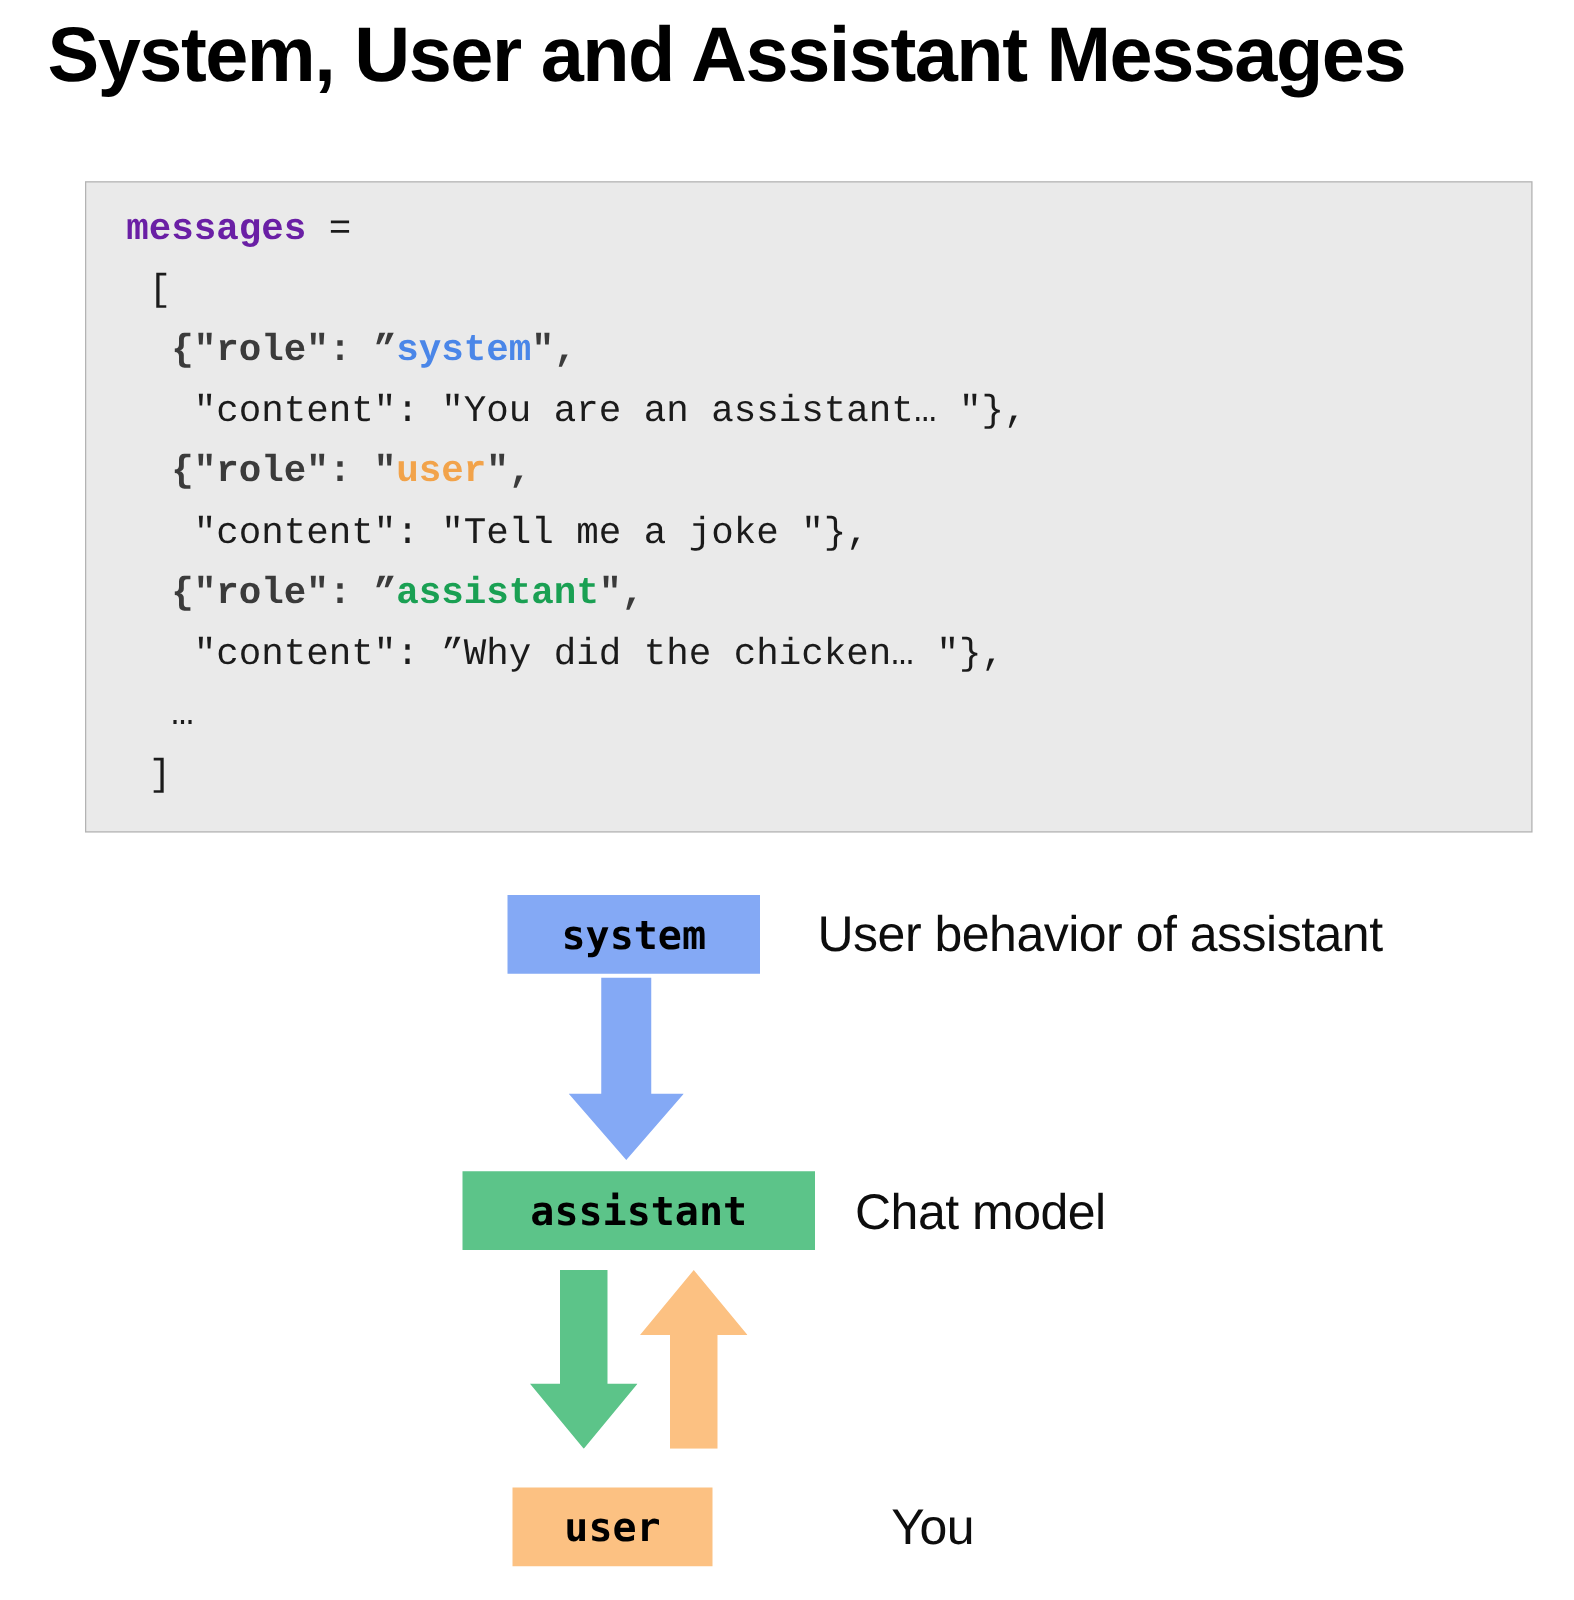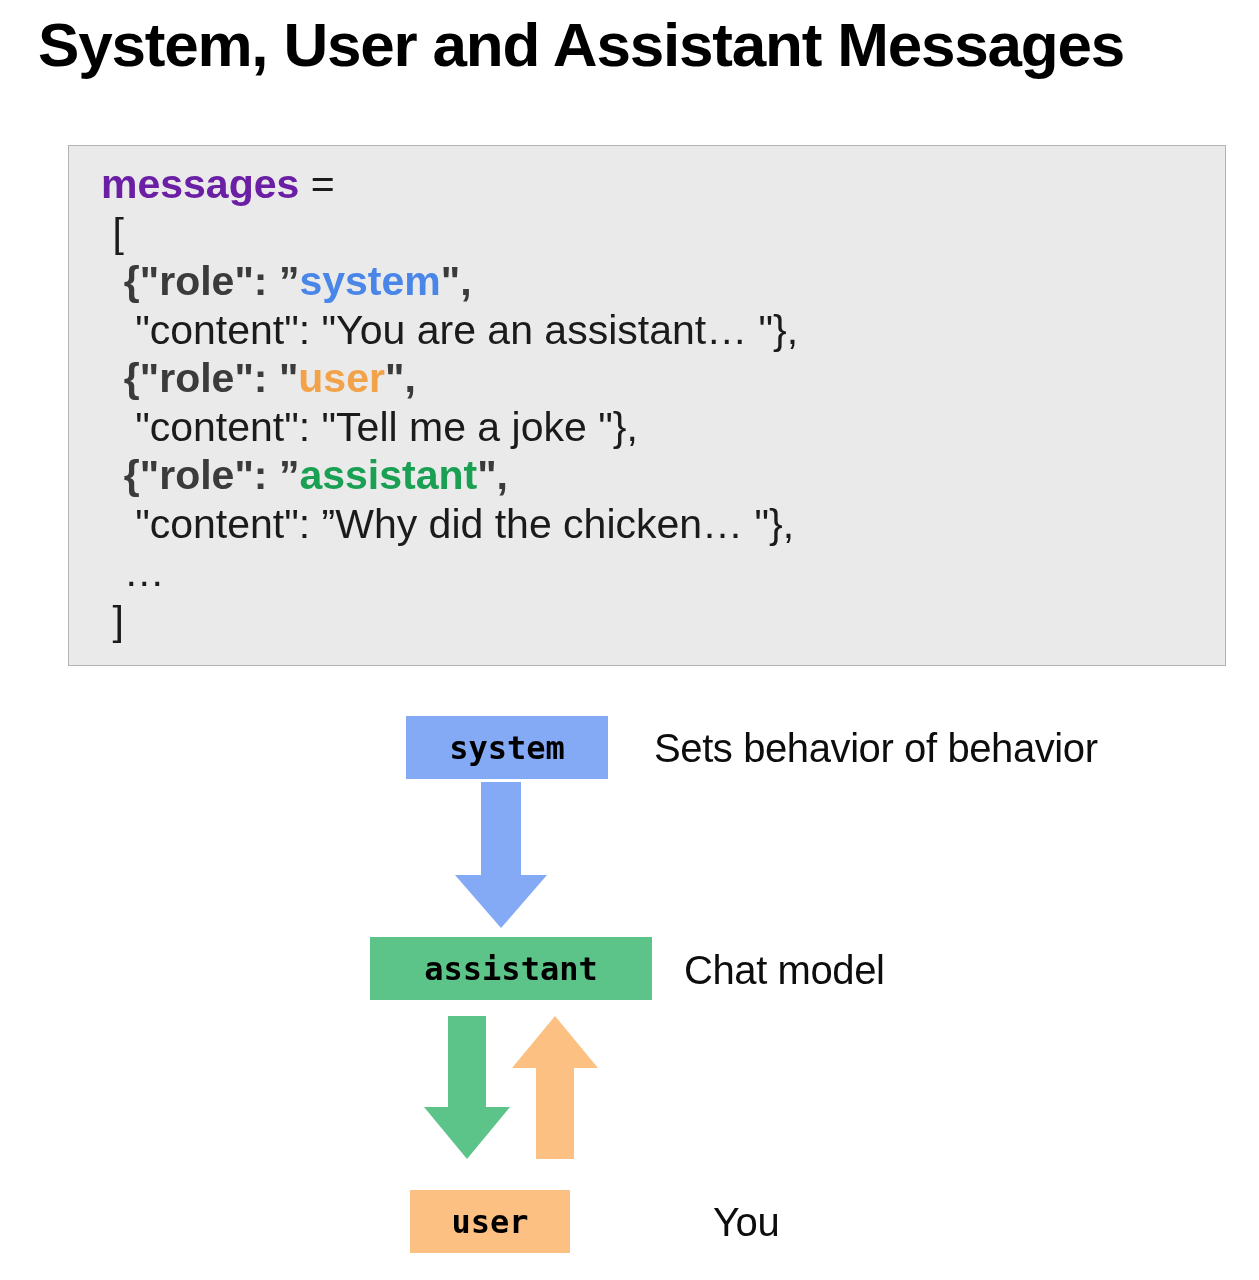--- a/index.html
+++ b/index.html
@@ -41,22 +41,22 @@
     height: 521px;
     background: #eaeaea;
     border: 1px solid #b3b3b3;
     box-sizing: border-box;
     overflow: hidden;
   }
   #code-lines {
     position: absolute;
     left: 32px;
     top: 14px;
-    font-family: Liberation Sans, sans-serif;
-    font-size: 41px;
+    font-family: Liberation Mono, monospace;
+    font-size: 30px;
     line-height: 48.5px;
     color: #1b1b1b;
     white-space: pre;
   }
   .code-line { white-space: pre; }
   .tok-var    { color: #6a1fa5; font-weight: 700; }
   .tok-plain  { color: #1b1b1b; }
   .tok-key    { color: #3b3b3b; font-weight: 700; }
   .tok-system { color: #4a86e8; font-weight: 700; }
   .tok-user   { color: #f2a34a; font-weight: 700; }
@@ -115,21 +115,21 @@
 
 <div id="code-block" style="background: rgb(234, 234, 234); border-color: rgb(179, 179, 179);">
   <div id="code-lines"><div class="code-line"><span class="tok-var">messages</span><span class="tok-plain"> =</span></div><div class="code-line"><span class="tok-plain"> [</span></div><div class="code-line"><span class="tok-key">  {</span><span class="tok-key">"role"</span><span class="tok-key">: </span><span class="tok-key">”</span><span class="tok-system">system</span><span class="tok-key">",</span></div><div class="code-line"><span class="tok-plain">   "content": "You are an assistant… "},</span></div><div class="code-line"><span class="tok-key">  {</span><span class="tok-key">"role"</span><span class="tok-key">: </span><span class="tok-key">"</span><span class="tok-user">user</span><span class="tok-key">",</span></div><div class="code-line"><span class="tok-plain">   "content": "Tell me a joke "},</span></div><div class="code-line"><span class="tok-key">  {</span><span class="tok-key">"role"</span><span class="tok-key">: </span><span class="tok-key">”</span><span class="tok-assistant">assistant</span><span class="tok-key">",</span></div><div class="code-line"><span class="tok-plain">   "content": ”Why did the chicken… "},</span></div><div class="code-line"><span class="tok-plain">  …</span></div><div class="code-line"><span class="tok-plain"> ]</span></div></div>
 </div>
 
 <div id="diagram">
 
   <div class="role-box" id="box-system" style="background: rgb(132, 169, 245);">
     <span>system</span>
   </div>
-  <div class="side-label" id="label-system">Sets behavior of behavior</div>
+  <div class="side-label" id="label-system">User behavior of assistant</div>
 
   <svg class="arrow-svg" id="arrow-system-to-assistant" width="92" height="146" viewBox="0 0 92 146">
     <polygon points="26,0 66,0 66,93 92,93 46,146 0,93 26,93" fill="#84a9f5"></polygon>
   </svg>
 
   <div class="role-box" id="box-assistant" style="background: rgb(92, 196, 137);">
     <span>assistant</span>
   </div>
   <div class="side-label" id="label-assistant">Chat model</div>
 

